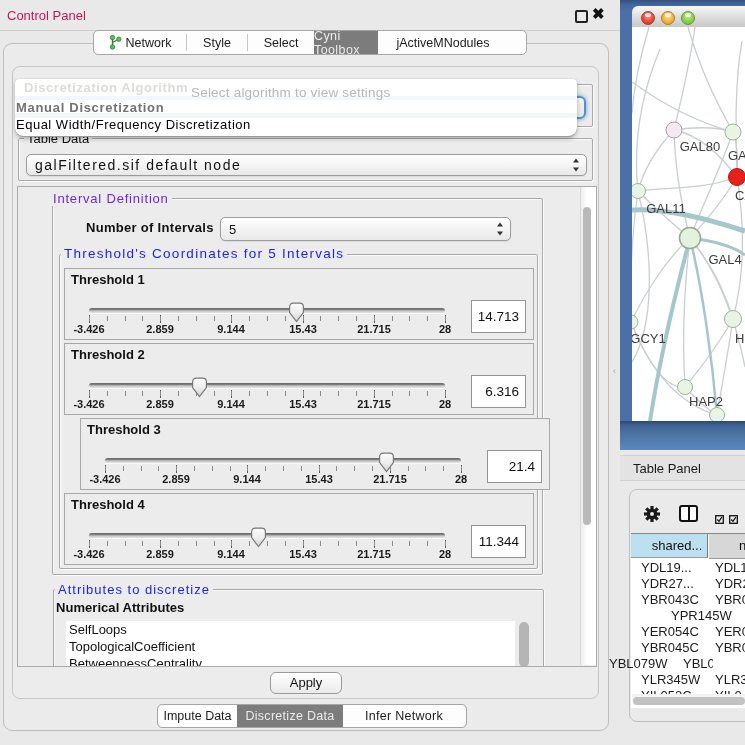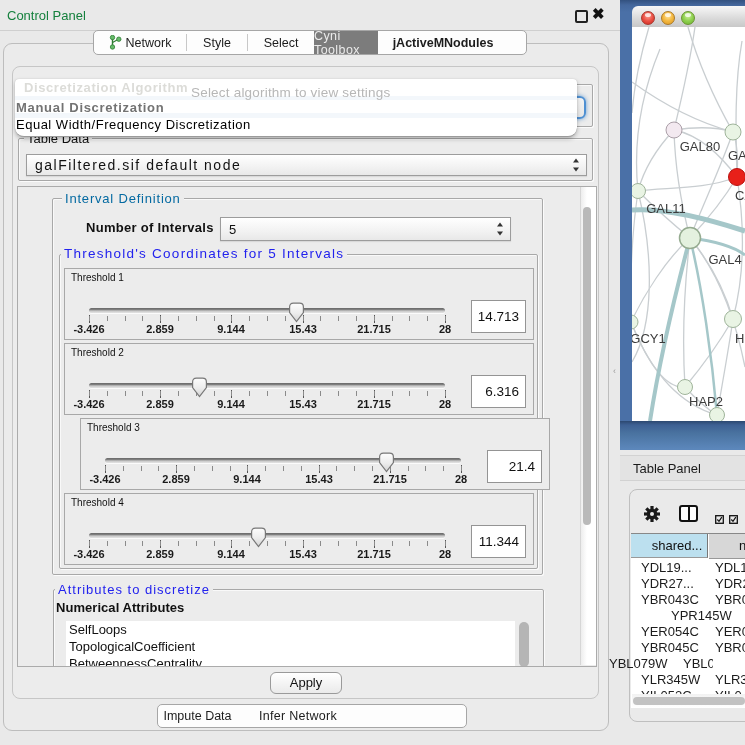--- a/index.html
+++ b/index.html
@@ -1,50 +1,50 @@
 <!DOCTYPE html>
 <html><head>
 <meta charset="utf-8">
 <style>
 html,body{margin:0;padding:0;}
 body{width:745px;height:745px;position:relative;overflow:hidden;
  font-family:"Liberation Sans",sans-serif;background:#e9e9e9;color:#111;}
 .abs{position:absolute;}
 
 #titlebar{left:0;top:0;width:745px;height:30px;background:#e9e9e9;border-bottom:1px solid #cfcfcf;}
-#titletxt{left:7px;top:8px;font-size:13px;color:#15803d;}
+#titletxt{left:7px;top:8px;font-size:13px;color:#be185d;}
 #floaticon{left:575px;top:10px;width:9px;height:9px;border:2px solid #222;border-radius:2px;}
 #closeicon{left:592px;top:5px;font-size:15px;font-weight:bold;color:#111;}
 
 #outer{left:3px;top:43px;width:604px;height:686px;background:#ebebeb;border:1px solid #bdbdbd;border-radius:9px;}
 
 .tabbar{background:#fdfdfd;border:1px solid #a6a6a6;border-radius:5px;display:flex;align-items:stretch;overflow:hidden;}
 #toptabs{left:93px;top:30px;width:432px;height:23px;}
 .tab{display:flex;align-items:center;justify-content:center;font-size:12.5px;color:#1c1c1c;position:relative;}
 .tab.sel{background:#7c7c7c;color:#ebebeb;}
 .tsep{width:1px;background:#c8c8c8;margin:3px 0;}
 
 #inner{left:12px;top:66px;width:585px;height:631px;background:#ececec;border:1px solid #c6c6c6;border-radius:8px;}
 .grp{border:1px solid #a8a8a8;border-radius:2px;box-shadow:1px 1px 0 rgba(255,255,255,.8), inset 1px 1px 0 rgba(255,255,255,.7);}
 .grplab{position:absolute;font-size:13px;background:#ececec;padding:0 3px;white-space:nowrap;text-align:right;}
 
-.combo{position:absolute;background:linear-gradient(#ffffff,#f2f2f2 60%,#e8e8e8);border:1px solid #9c9c9c;border-radius:0;font-size:13px;display:flex;align-items:center;box-shadow:0 1px 1px rgba(0,0,0,.08);}
+.combo{position:absolute;background:linear-gradient(#ffffff,#f2f2f2 60%,#e8e8e8);border:1px solid #9c9c9c;border-radius:5px;font-size:13px;display:flex;align-items:center;box-shadow:0 1px 1px rgba(0,0,0,.08);}
 .combo .ctext{padding-left:8px;white-space:nowrap;overflow:hidden;}
 .arrows{position:absolute;right:6px;top:50%;transform:translateY(-50%);width:8px;height:13px;}
 .arrows:before{content:"";position:absolute;left:0.5px;top:0;border:3.5px solid transparent;border-bottom:4.5px solid #333;border-top:none;}
 .arrows:after{content:"";position:absolute;left:0.5px;bottom:0;border:3.5px solid transparent;border-top:4.5px solid #333;border-bottom:none;}
 
 #popup{left:15px;top:79px;width:562px;height:57px;background:#fff;border-radius:4px 4px 9px 9px;border-bottom:1px solid #9b9b9b;box-shadow:0 2px 4px rgba(0,0,0,.25),0 0 1px rgba(0,0,0,.18);overflow:hidden;z-index:30;}
 
 #scrollpane{left:17px;top:186px;width:578px;height:479px;border:1px solid #ababab;background:#ececec;overflow:hidden;}
 #vscroll{left:579.5px;top:186.5px;width:15px;height:478px;background:linear-gradient(90deg,#ededed,#ffffff 40%,#ffffff);border-left:1px solid #d6d6d6;z-index:6;}
 #vthumb{left:583px;top:207px;width:8px;height:318px;border-radius:4px;background:#b9b9b9;z-index:7;}
 
 .thr{position:absolute;left:46px;width:468px;height:70px;background:#ececec;border:1px solid #a8a8a8;}
-.thrlab{position:absolute;left:6px;top:3px;font-size:10px;font-weight:normal;}
+.thrlab{position:absolute;left:6px;top:3px;font-size:13px;font-weight:bold;}
 .track{position:absolute;left:24px;top:39px;width:356px;height:5px;border-radius:2.5px;background:linear-gradient(180deg,#6f6f6f 0 25%,#a9a9a9 45%,#cfcfcf 70%,#e5e5e5);box-shadow:0 1px 0 rgba(255,255,255,.8);}
 .minticks{position:absolute;left:24px;top:47px;width:357px;height:5px;background:repeating-linear-gradient(to right,#8a8a8a 0 1px,transparent 1px 17.8px);}
 .majticks{position:absolute;left:24px;top:46px;width:357px;height:8px;background:repeating-linear-gradient(to right,#555 0 1px,transparent 1px 71.2px);}
 .tlabels{position:absolute;left:0;top:54px;width:100%;height:12px;font-size:11px;font-weight:bold;color:#1a1a1a;}
 .tlabels span{position:absolute;transform:translateX(-50%);}
 .vbox{position:absolute;left:406px;top:31px;width:47px;height:31px;background:#fff;border:1px solid #949494;font-size:13.5px;text-align:right;line-height:31px;padding-right:6px;}
 .thumb{position:absolute;top:33px;width:17px;height:21px;}
 
 #apply{left:270px;top:672px;width:70px;height:20px;border:1px solid #9a9a9a;border-radius:6px;background:linear-gradient(#ffffff,#eaeaea);font-size:13px;text-align:center;line-height:19px;}
 
@@ -92,39 +92,39 @@
       <line x1="3.5" y1="7.5" x2="9" y2="4.5" stroke="#2e7d32" stroke-width="1.2"></line>
       <circle cx="3.5" cy="2.5" r="2.2" fill="#66bb6a" stroke="#2e7d32" stroke-width="0.8"></circle>
       <circle cx="3.5" cy="12" r="2.2" fill="#66bb6a" stroke="#2e7d32" stroke-width="0.8"></circle>
       <circle cx="9.8" cy="4.2" r="2.2" fill="#66bb6a" stroke="#2e7d32" stroke-width="0.8"></circle>
     </svg>Network</div>
   <div class="tsep"></div>
   <div class="tab" style="width:60px;">Style</div>
   <div class="tsep"></div>
   <div class="tab" style="width:66px;">Select</div>
   <div class="tab sel" style="width:64px;letter-spacing:0.4px;">Cyni Toolbox</div>
-  <div class="tab" style="width:130px;font-weight:bold;">jActiveMNodules</div>
+  <div class="tab" style="width:130px;">jActiveMNodules</div>
 </div>
 
 <div class="abs grp" style="left:18px;top:84px;width:573px;height:41px;"></div>
 <div class="combo" style="left:300px;top:96px;width:282px;height:19px;border:2.5px solid #4f90d2;box-shadow:0 0 4px rgba(90,150,210,.9);border-radius:6px;background:linear-gradient(#f4f4f4,#e6e6e6);">
   <div style="position:absolute;right:9px;top:3px;color:#bbb;font-size:7.5px;line-height:7px;">▲<br>▼</div>
 </div>
 
 <div class="abs grp" style="left:18px;top:138px;width:573px;height:41px;"></div>
 <div class="grplab" style="left:24px;top:131px;">Table Data</div>
 <div class="combo" style="left:26px;top:154px;width:559px;height:20px;">
   <div class="ctext" style="font-size:14px;letter-spacing:1.5px;">galFiltered.sif default node</div>
   <div class="arrows"></div>
 </div>
 
 <div class="abs" id="scrollpane">
 
   <div class="abs grp" style="left:34px;top:11px;width:489px;height:375px;"></div>
-  <div class="grplab" style="left:44px;top:4px;color:#0369a1;letter-spacing:0.8px;">Interval Definition</div>
+  <div class="grplab" style="left:32px;top:4px;color:#6d28d9;letter-spacing:0.8px;">Interval Definition</div>
   <div class="abs" style="left:68px;top:33px;font-size:13px;font-weight:bold;letter-spacing:0.3px;">Number of Intervals</div>
   <div class="combo" style="left:202px;top:30px;width:289px;height:22px;">
     <div class="ctext">5</div>
     <div class="arrows"></div>
   </div>
   <div class="abs grp" style="left:41px;top:67px;width:477px;height:313px;"></div>
   <div class="grplab" style="left:43px;top:59px;color:#2222ee;font-size:13.5px;letter-spacing:1.25px;">Threshold's Coordinates for 5 Intervals</div>
 
   <div class="thr" style="top:81px;">
     <div class="thrlab">Threshold 1</div>
@@ -227,20 +227,21 @@
   <div class="abs" style="left:0;top:34px;width:100%;height:5px;background:rgba(214,227,241,.3);"></div>
   <div class="abs" style="left:9px;top:1px;font-size:13px;font-weight:bold;color:#dcdcd8;letter-spacing:0.6px;">Discretization Algorithm</div>
   <div class="abs" style="left:176px;top:6px;font-size:13.5px;color:#b7b7b7;letter-spacing:0.2px;">Select algorithm to view settings</div>
   <div class="abs" style="left:1px;top:21px;font-size:13px;font-weight:bold;color:#737373;letter-spacing:0.7px;">Manual Discretization</div>
   <div class="abs" style="left:1px;top:38px;font-size:13px;color:#000;letter-spacing:0.5px;">Equal Width/Frequency Discretization</div>
 </div>
 
 <div class="abs" id="apply">Apply</div>
 <div class="abs tabbar" id="bottabs">
   <div class="tab" style="width:79px;">Impute Data</div>
+  <div class="tab sel" style="width:106px;letter-spacing:0.3px;">Discretize Data</div>
   <div class="tab" style="width:122px;letter-spacing:0.3px;">Infer Network</div>
 </div>
 
 <div class="abs" id="chev">‹</div>
 
 <div class="abs" id="netwin"></div>
 <div class="abs" id="netband"></div>
 <div class="abs" id="nettitle">
   <div class="light" id="lred"></div>
   <div class="light" id="lyel"></div>

